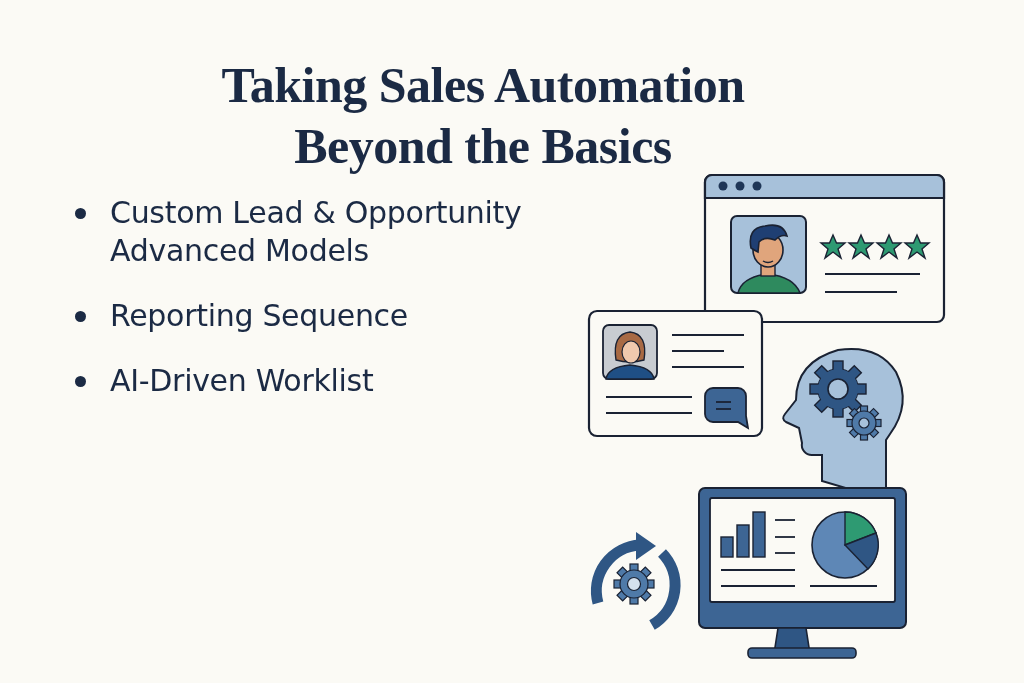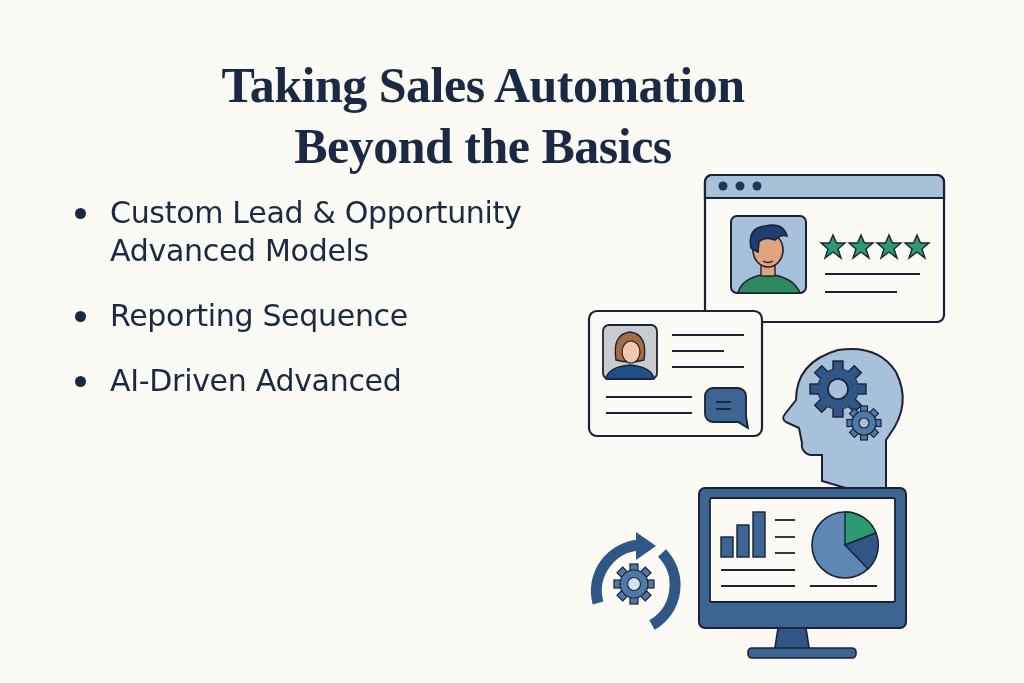--- a/index.html
+++ b/index.html
@@ -45,21 +45,21 @@
     <span class="dot"></span>
     <span class="line">Custom Lead &amp; Opportunity</span>
     <span class="line">Advanced Models</span>
   </li>
   <li class="bullet">
     <span class="dot"></span>
     <span class="line">Reporting Sequence</span>
   </li>
   <li class="bullet">
     <span class="dot"></span>
-    <span class="line">AI-Driven Advanced</span>
+    <span class="line">AI-Driven Worklist</span>
   </li>
 </ul>
 
 <svg class="illus" viewBox="0 0 1024 683" xmlns="http://www.w3.org/2000/svg">
 
   <g>
     <rect x="705" y="175" width="239" height="147" rx="7" fill="#fbfaf5" stroke="#1a2233" stroke-width="2.2"></rect>
     <path d="M705 198 V182 a7 7 0 0 1 7 -7 H937 a7 7 0 0 1 7 7 V198 Z" fill="#a7c1da" stroke="#1a2233" stroke-width="2.2"></path>
     <circle cx="723" cy="186" r="4.5" fill="#1f3657"></circle>
     <circle cx="740" cy="186" r="4.5" fill="#1f3657"></circle>

